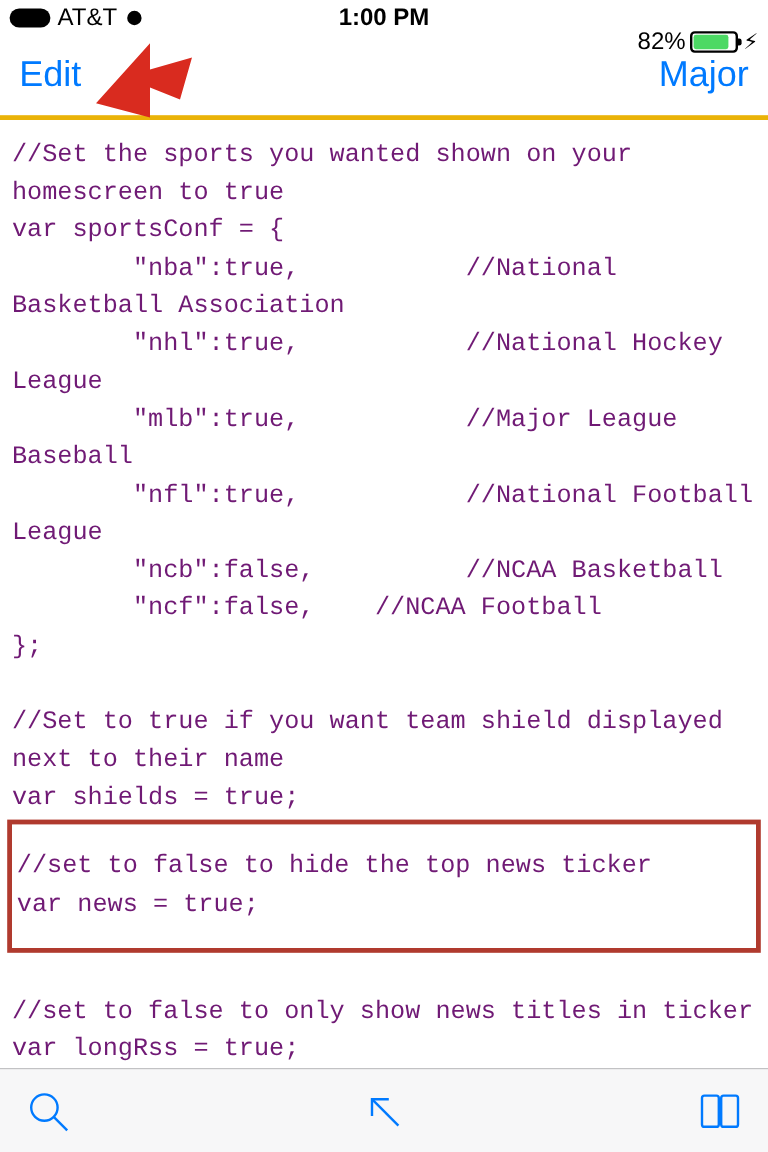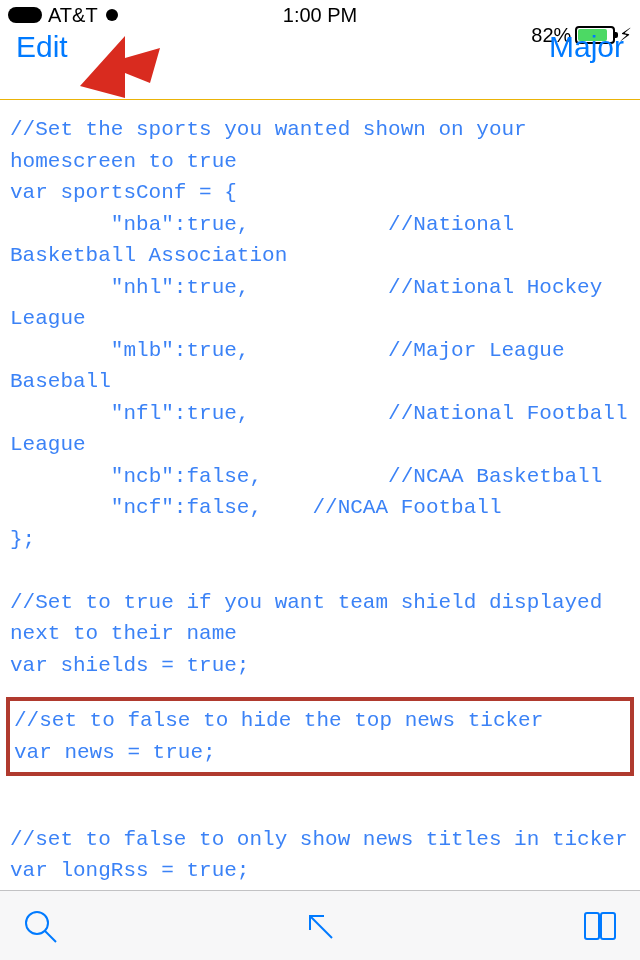--- a/index.html
+++ b/index.html
@@ -2,32 +2,32 @@
 <html><head>
 <meta charset="utf-8">
 <style>
   * { margin: 0; padding: 0; box-sizing: border-box; }
   html, body { width: 640px; height: 960px; font-family: -apple-system, "Helvetica Neue", Helvetica, Arial, sans-serif; background: #fff; overflow: hidden; }
   .statusbar { height: 30px; display: flex; align-items: center; justify-content: space-between; padding: 0 8px; font-size: 20px; font-weight: 500; color: #000; }
   .sb-left { display: flex; align-items: center; gap: 6px; }
   .signal { width: 34px; height: 16px; background: #000; border-radius: 8px; }
   .carrier { font-size: 20px; }
   .dot { width: 12px; height: 12px; background: #000; border-radius: 50%; margin-left: 2px; }
-  .sb-center { position: absolute; left: 50%; transform: translateX(-50%); font-weight: 400; }
+  .sb-center { position: absolute; left: 50%; transform: translateX(-50%); font-weight: 700; }
   .sb-right { display: flex; align-items: center; gap: 4px; margin-top: 40px; }
   .battery { width: 40px; height: 18px; border: 2px solid #000; border-radius: 4px; position: relative; display: inline-block; }
   .battery::after { content: ""; position: absolute; right: -5px; top: 4px; width: 3px; height: 6px; background: #000; border-radius: 0 2px 2px 0; }
   .battery-fill { position: absolute; left: 1px; top: 1px; bottom: 1px; width: 80%; background: #4cd964; border-radius: 2px; }
   .bolt { font-size: 18px; }
-  .navbar { height: 70px; display: flex; justify-content: space-between; padding: 0 16px; border-bottom: 1px solid #eab308; position: relative; }
+  .navbar { height: 70px; display: flex; align-items: center; justify-content: space-between; padding: 0 16px; border-bottom: 4px solid #eab308; position: relative; }
   .nav-btn { color: #007aff; font-size: 30px; font-weight: 400; }
   .nav-title { position: absolute; left: 50%; transform: translateX(-50%); font-size: 30px; font-weight: 500; color: #000; }
   .arrow-annot { position: absolute; left: 75px; top: 28px; pointer-events: none; }
-  .content { padding: 14px 10px; font-family: "Courier New", Courier, monospace; font-size: 21px; line-height: 1.5; color: #3b82f6; white-space: pre-wrap; word-wrap: break-word; }
-  .highlight-box { border: 4px solid #b03a2e; padding: 4px 4px; margin: 16px -4px; display: block; }
+  .content { padding: 14px 10px; font-family: "Courier New", Courier, monospace; font-size: 21px; line-height: 1.5; color: #701a75; white-space: pre-wrap; word-wrap: break-word; }
+  .highlight-box { border: 4px solid #b03a2e; padding: 20px 4px; margin: 2px -4px; display: block; }
   .toolbar { position: absolute; bottom: 0; left: 0; right: 0; height: 70px; background: #f7f7f8; border-top: 1px solid #c2c2c4; display: flex; align-items: center; justify-content: space-between; padding: 0 20px; }
   .tb-icon { width: 40px; height: 40px; color: #007aff; stroke: #007aff; fill: none; stroke-width: 2; }
 </style>
 </head>
 <body>
 
 <div class="statusbar">
   <div class="sb-left">
     <span class="signal"></span>
     <span class="carrier">AT&amp;T</span>

